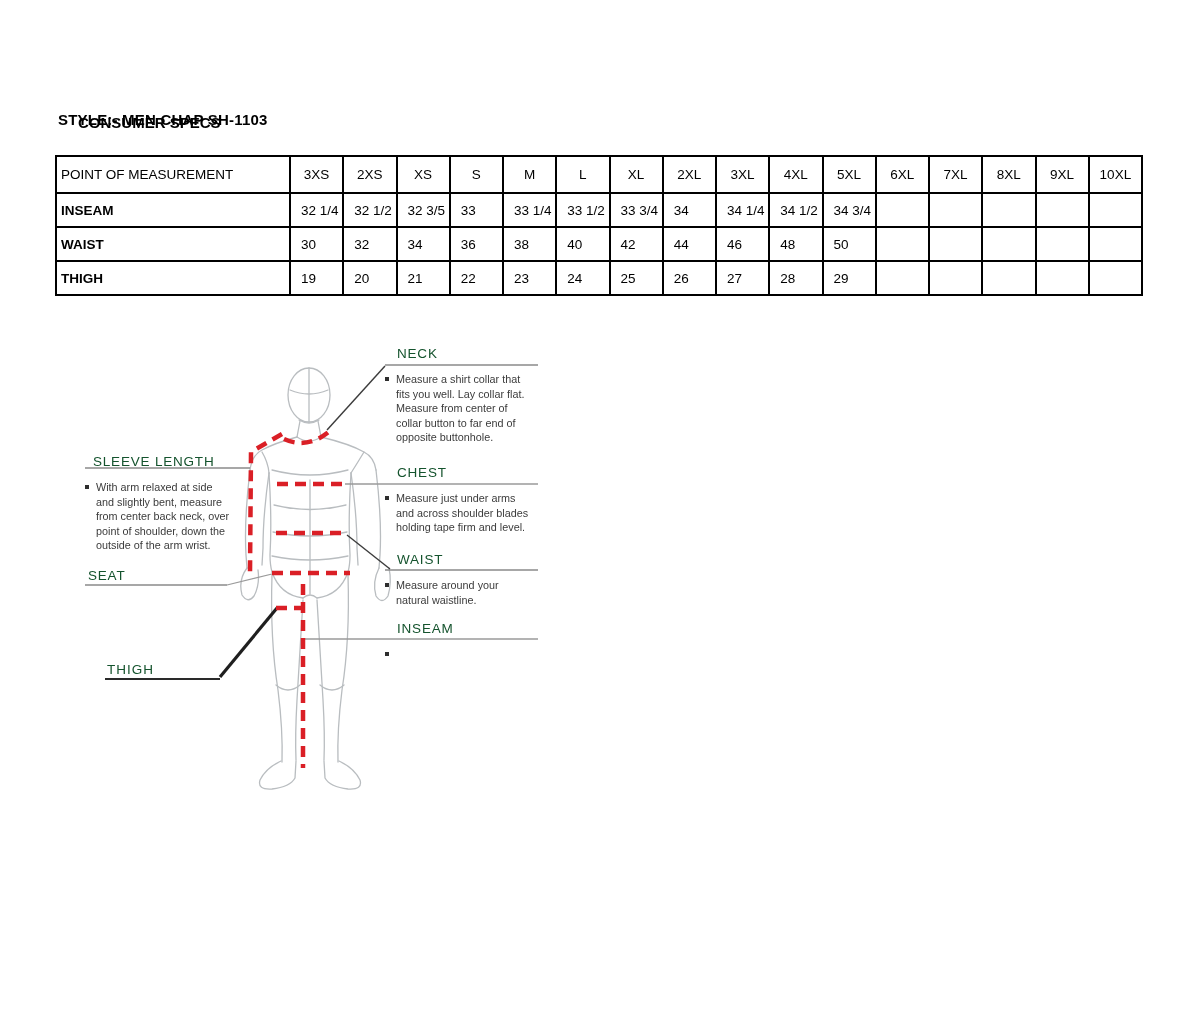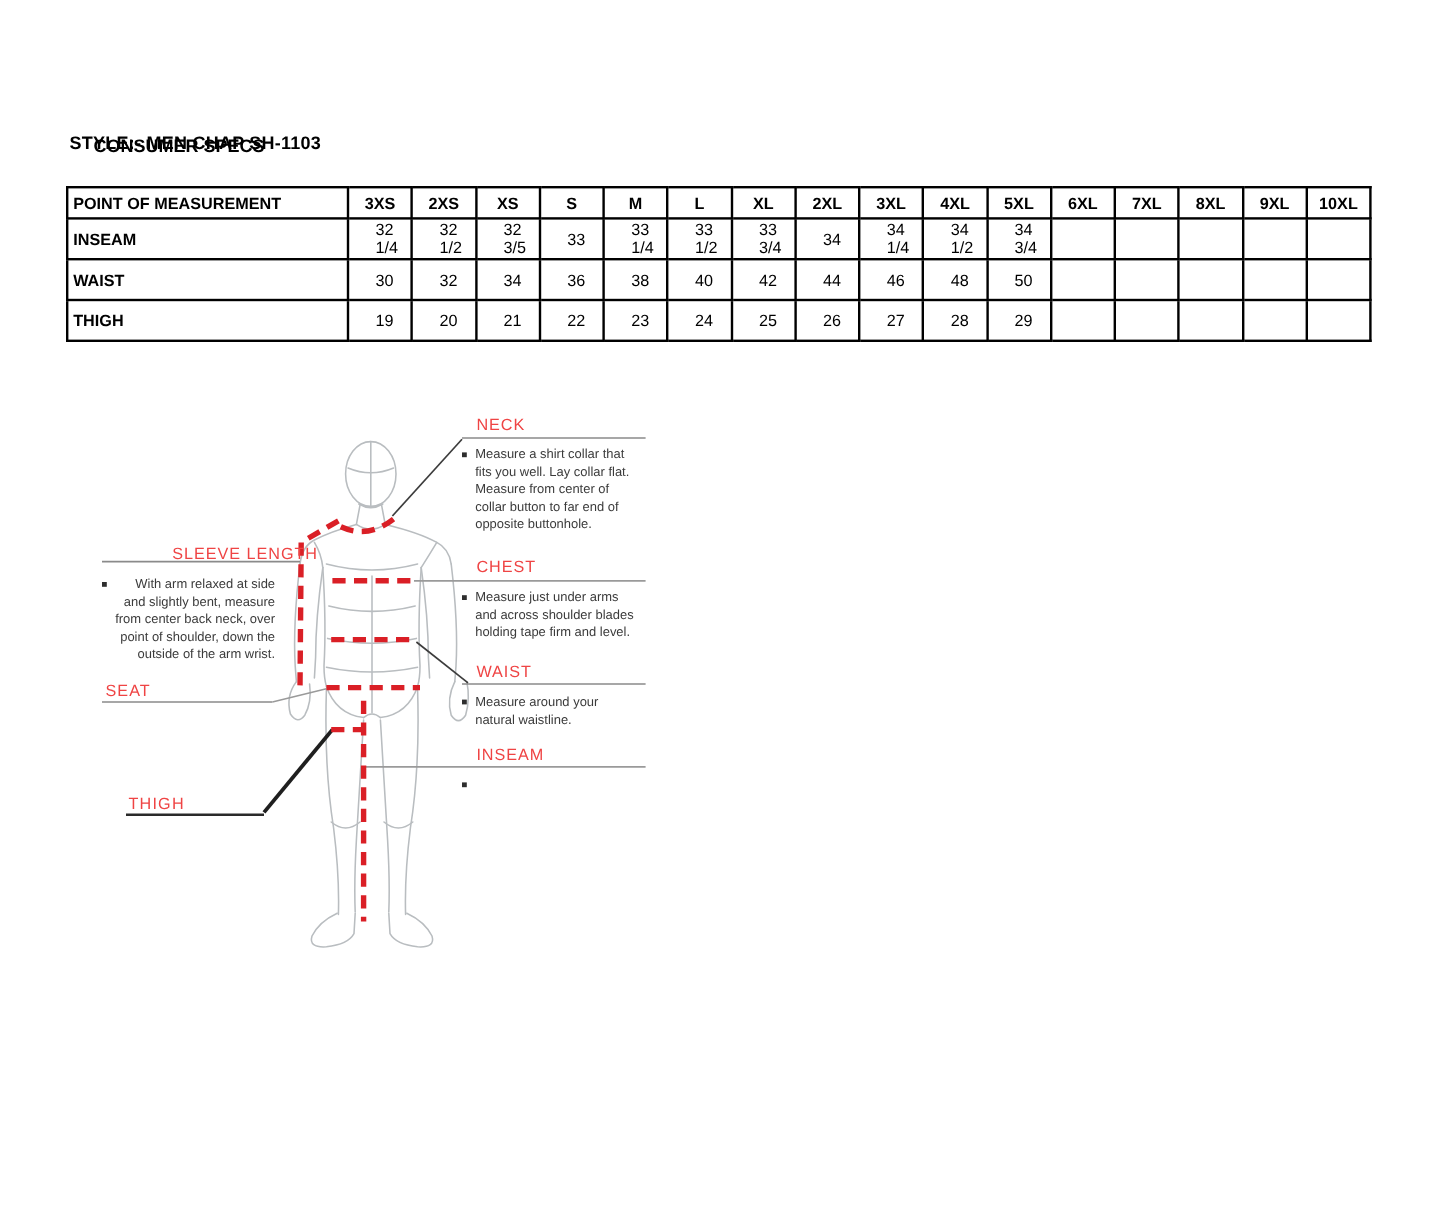--- a/index.html
+++ b/index.html
@@ -5,39 +5,39 @@
   * { margin:0; padding:0; box-sizing:border-box; }
   html,body { background:#ffffff; }
   body { font-family:"Liberation Sans", sans-serif; color:#000; }
   .page { position:relative; width:1200px; height:1026px; background:#fff; overflow:hidden; }
 
   .doc-title { position:absolute; left:58px; top:64px; font-size:15px; font-weight:bold; letter-spacing:0.2px;margin-top:47px; }
   .specs-heading { position:absolute; left:58px; top:114px; font-size:15px; font-weight:bold;margin-left:20px; }
 
   table.size-chart { position:absolute; left:55px; top:155px; width:1088px; border-collapse:collapse; table-layout:fixed; }
   table.size-chart th, table.size-chart td { border:2px solid #000; font-size:13.5px; vertical-align:middle; }
-  table.size-chart thead th { height:26px; font-weight:bold; text-align:center; padding:2px 3px; }
+  table.size-chart thead th { height:37px; font-weight:normal; text-align:center; padding:2px 3px; }
   table.size-chart thead th.first-col { text-align:left; padding-left:4px; }
   table.size-chart tbody th.row-label { text-align:left; font-weight:bold; padding-left:4px; height:34px; }
-  table.size-chart tbody td { text-align:left; padding-left:22px; height:34px; font-weight:normal; }
+  table.size-chart tbody td { text-align:left; padding-left:10px; height:34px; font-weight:normal; }
 
   .note-text { position:absolute; left:58px; top:306px; font-size:13.5px; font-weight:bold; width:900px; }
 
   .diagram { position:absolute; left:0; top:338px; width:1200px; height:480px; }
   .diagram svg { position:absolute; left:0; top:0; }
 
   .dsec { position:absolute; }
-  .sec-label { font-size:13.5px; line-height:17px; color:#ef4444; letter-spacing:0.8px; margin-bottom:10px; }
+  .sec-label { font-size:13.5px; line-height:17px; color:#14532d; letter-spacing:0.8px; margin-bottom:10px; }
   .sec-desc { display:flex; align-items:flex-start; }
   .bullet { width:4px; height:4px; background:#2e2e2e; flex:0 0 4px; margin-top:5px; margin-right:7px; }
   .sec-text { font-size:10.8px; line-height:14.6px; color:#3b3b3b; white-space:pre-line; }
 
   .sec-neck   { left:385px; top:7px;   width:170px; }
   .sec-neck .sec-label { padding-left:12px; }
-  .sec-sleeve-length { left:85px; top:115px; width:180px;text-align:right; }
+  .sec-sleeve-length { left:85px; top:115px; width:180px; }
   .sec-sleeve-length .sec-label { padding-left:8px; }
   .sec-chest  { left:385px; top:126px; width:180px; }
   .sec-chest .sec-label { padding-left:12px; }
   .sec-waist  { left:385px; top:213px; width:150px; }
   .sec-waist .sec-label { padding-left:12px; }
   .sec-seat   { left:85px; top:229px;  width:155px; }
   .sec-seat .sec-label { padding-left:3px; }
   .sec-inseam { left:385px; top:282px; width:175px; }
   .sec-inseam .sec-label { padding-left:12px; }
   .sec-thigh  { left:105px; top:323px; width:165px; }

